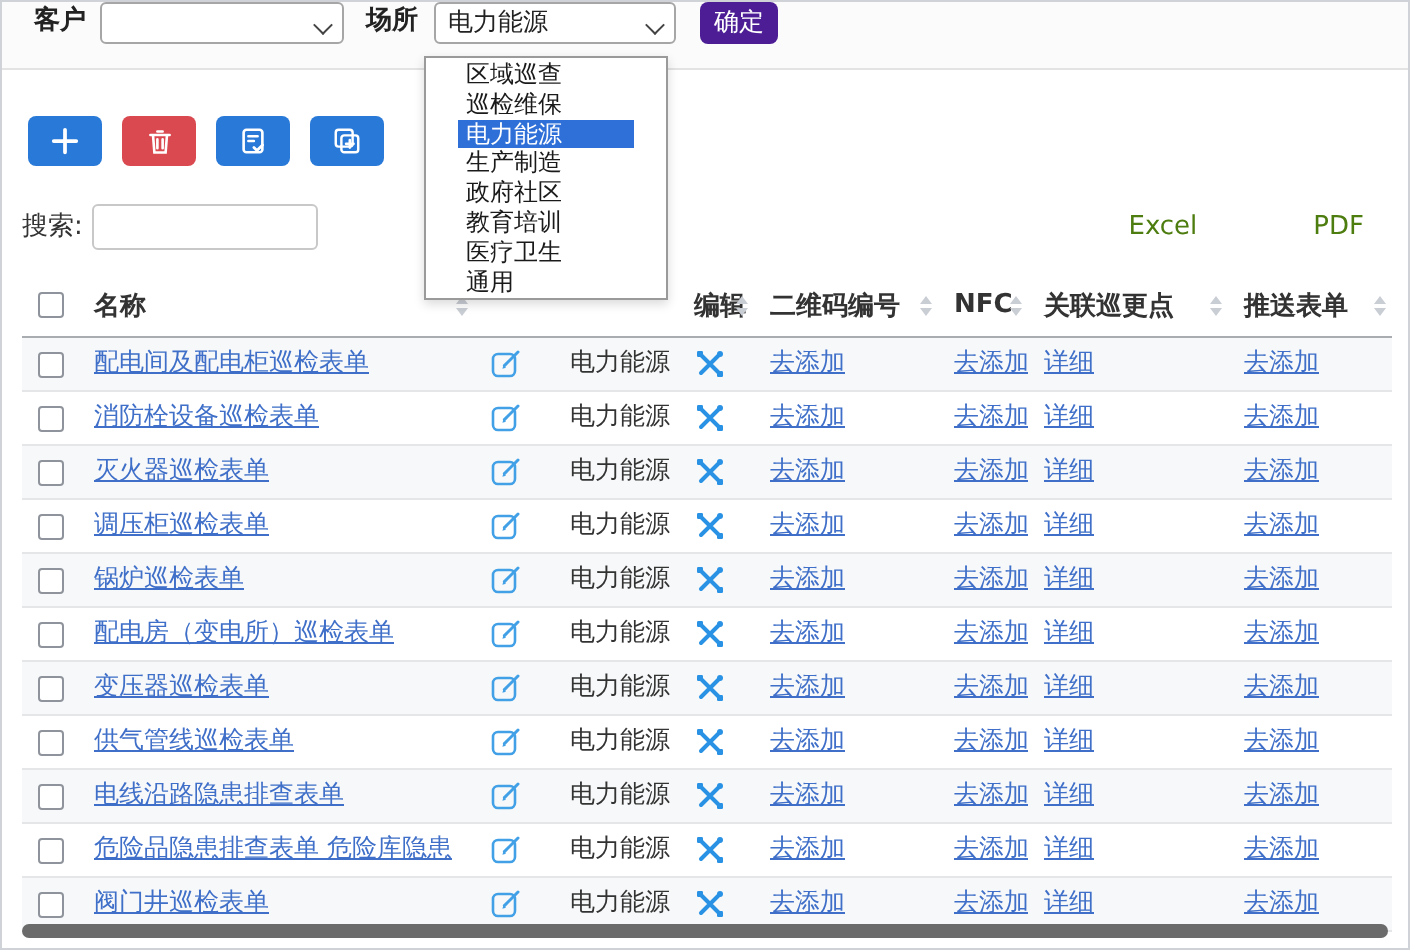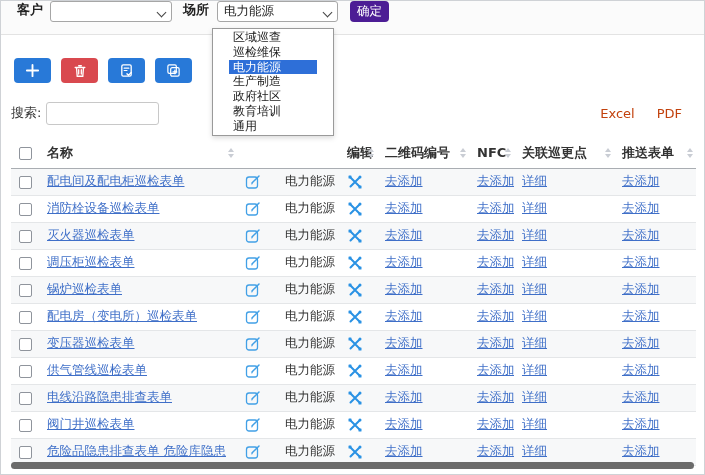--- a/index.html
+++ b/index.html
@@ -27,21 +27,21 @@
   .toolbar { display:flex; gap:10px; margin:23px 0 0 13px; height:25px; }
   .tbtn { width:37px; height:25px; border:none; border-radius:4px; display:flex; align-items:center; justify-content:center; cursor:pointer; }
   .tbtn.blue { background:#2879d8; }
   .tbtn.red { background:#d9494f; }
 
   
   .searchrow { display:flex; align-items:center; margin:18px 10px 0 10px; height:24px; }
   .searchrow .slbl { color:#333; font-size:13px; }
   .search-input { width:113px; height:23px; margin-left:5px; border:1px solid #c8c8c8; border-radius:3px; padding:0 5px; font-size:12.5px; font-family:inherit; }
   .exports { margin-left:auto; display:flex; gap:22px; padding-right:12px; }
-  .exports span { color:#c2410c; font-size:13px; cursor:pointer; }
+  .exports span { color:#4d7c0f; font-size:13px; cursor:pointer;margin-left:36px; }
 
   
   .tablewrap { margin:13px 10px 0 10px; }
   table { width:685px; border-collapse:collapse; table-layout:fixed; }
   thead th { height:30px; text-align:left; font-size:13px; font-weight:bold; color:#333; border-bottom:1px solid #a9adb2; padding:0 8px; position:relative; white-space:nowrap; }
   tbody td { height:27px; font-size:12.5px; padding:0 8px; border-bottom:1px solid #e4e6e8; white-space:nowrap; overflow:hidden; }
   tbody tr:nth-child(odd) { background:#f7f8f9; }
   a.lnk { color:#3f6fc8; text-decoration:underline; cursor:pointer; }
   .venue-cell { color:#333; }
   .cb { display:inline-block; width:13px; height:13px; border:1.5px solid #8f949c; border-radius:2px; background:#fff; vertical-align:middle; cursor:pointer; }
@@ -73,20 +73,21 @@
     <button class="confirm-btn">确定</button>
   </div>
 
   <div class="dropdown">
       <div class="opt">区域巡查</div>
       <div class="opt">巡检维保</div>
       <div class="opt sel">电力能源</div>
       <div class="opt">生产制造</div>
       <div class="opt">政府社区</div>
       <div class="opt">教育培训</div>
+      <div class="opt">医疗卫生</div>
       <div class="opt">通用</div>
     </div>
 
   <div class="toolbar">
     <button class="tbtn blue">
       <svg width="15" height="15" viewBox="0 0 16 16">
           <path d="M8 2v12M2 8h12" stroke="#fff" stroke-width="2" stroke-linecap="round"></path>
         </svg>
     </button>
     <button class="tbtn red">
@@ -384,46 +385,46 @@
       </svg>
     </td>
     <td><a class="lnk">去添加</a></td>
     <td><a class="lnk">去添加</a></td>
     <td><a class="lnk">详细</a></td>
     <td><a class="lnk">去添加</a></td>
   </tr>
 
   <tr>
     <td><span class="cb"></span></td>
+    <td><a class="lnk">危险品隐患排查表单 危险库隐患</a></td>
+    <td class="icon-cell">
+      <svg width="16" height="16" viewBox="0 0 16 16">
+        <rect x="1.5" y="3" width="11" height="11" rx="2.5" stroke="#42a0e6" stroke-width="1.3" fill="none"></rect>
+        <path d="M14 2L7.2 8.8" stroke="#42a0e6" stroke-width="1.5" stroke-linecap="round"></path>
+        <path d="M6.2 10.4l1.8-.5-1.3-1.3z" fill="#42a0e6"></path>
+      </svg>
+    </td>
+    <td class="venue-cell">电力能源</td>
+    <td class="icon-cell">
+      <svg width="16" height="16" viewBox="0 0 16 16">
+        <path d="M3.5 3.5l9 9M12.5 3.5l-9 9" stroke="#2a92e4" stroke-width="2" stroke-linecap="round"></path>
+        <rect x="1.5" y="1.5" width="3" height="3" rx="0.6" fill="#2a92e4"></rect>
+        <rect x="11.5" y="11.5" width="3" height="3" rx="0.6" fill="#2a92e4"></rect>
+        <rect x="11.5" y="1.5" width="3" height="3" rx="1.5" fill="#2a92e4"></rect>
+      </svg>
+    </td>
+    <td><a class="lnk">去添加</a></td>
+    <td><a class="lnk">去添加</a></td>
+    <td><a class="lnk">详细</a></td>
+    <td><a class="lnk">去添加</a></td>
+  </tr>
+
+  <tr>
+    <td><span class="cb"></span></td>
     <td><a class="lnk">阀门井巡检表单</a></td>
-    <td class="icon-cell">
-      <svg width="16" height="16" viewBox="0 0 16 16">
-        <rect x="1.5" y="3" width="11" height="11" rx="2.5" stroke="#42a0e6" stroke-width="1.3" fill="none"></rect>
-        <path d="M14 2L7.2 8.8" stroke="#42a0e6" stroke-width="1.5" stroke-linecap="round"></path>
-        <path d="M6.2 10.4l1.8-.5-1.3-1.3z" fill="#42a0e6"></path>
-      </svg>
-    </td>
-    <td class="venue-cell">电力能源</td>
-    <td class="icon-cell">
-      <svg width="16" height="16" viewBox="0 0 16 16">
-        <path d="M3.5 3.5l9 9M12.5 3.5l-9 9" stroke="#2a92e4" stroke-width="2" stroke-linecap="round"></path>
-        <rect x="1.5" y="1.5" width="3" height="3" rx="0.6" fill="#2a92e4"></rect>
-        <rect x="11.5" y="11.5" width="3" height="3" rx="0.6" fill="#2a92e4"></rect>
-        <rect x="11.5" y="1.5" width="3" height="3" rx="1.5" fill="#2a92e4"></rect>
-      </svg>
-    </td>
-    <td><a class="lnk">去添加</a></td>
-    <td><a class="lnk">去添加</a></td>
-    <td><a class="lnk">详细</a></td>
-    <td><a class="lnk">去添加</a></td>
-  </tr>
-
-  <tr>
-    <td><span class="cb"></span></td>
-    <td><a class="lnk">危险品隐患排查表单 危险库隐患</a></td>
     <td class="icon-cell">
       <svg width="16" height="16" viewBox="0 0 16 16">
         <rect x="1.5" y="3" width="11" height="11" rx="2.5" stroke="#42a0e6" stroke-width="1.3" fill="none"></rect>
         <path d="M14 2L7.2 8.8" stroke="#42a0e6" stroke-width="1.5" stroke-linecap="round"></path>
         <path d="M6.2 10.4l1.8-.5-1.3-1.3z" fill="#42a0e6"></path>
       </svg>
     </td>
     <td class="venue-cell">电力能源</td>
     <td class="icon-cell">
       <svg width="16" height="16" viewBox="0 0 16 16">

